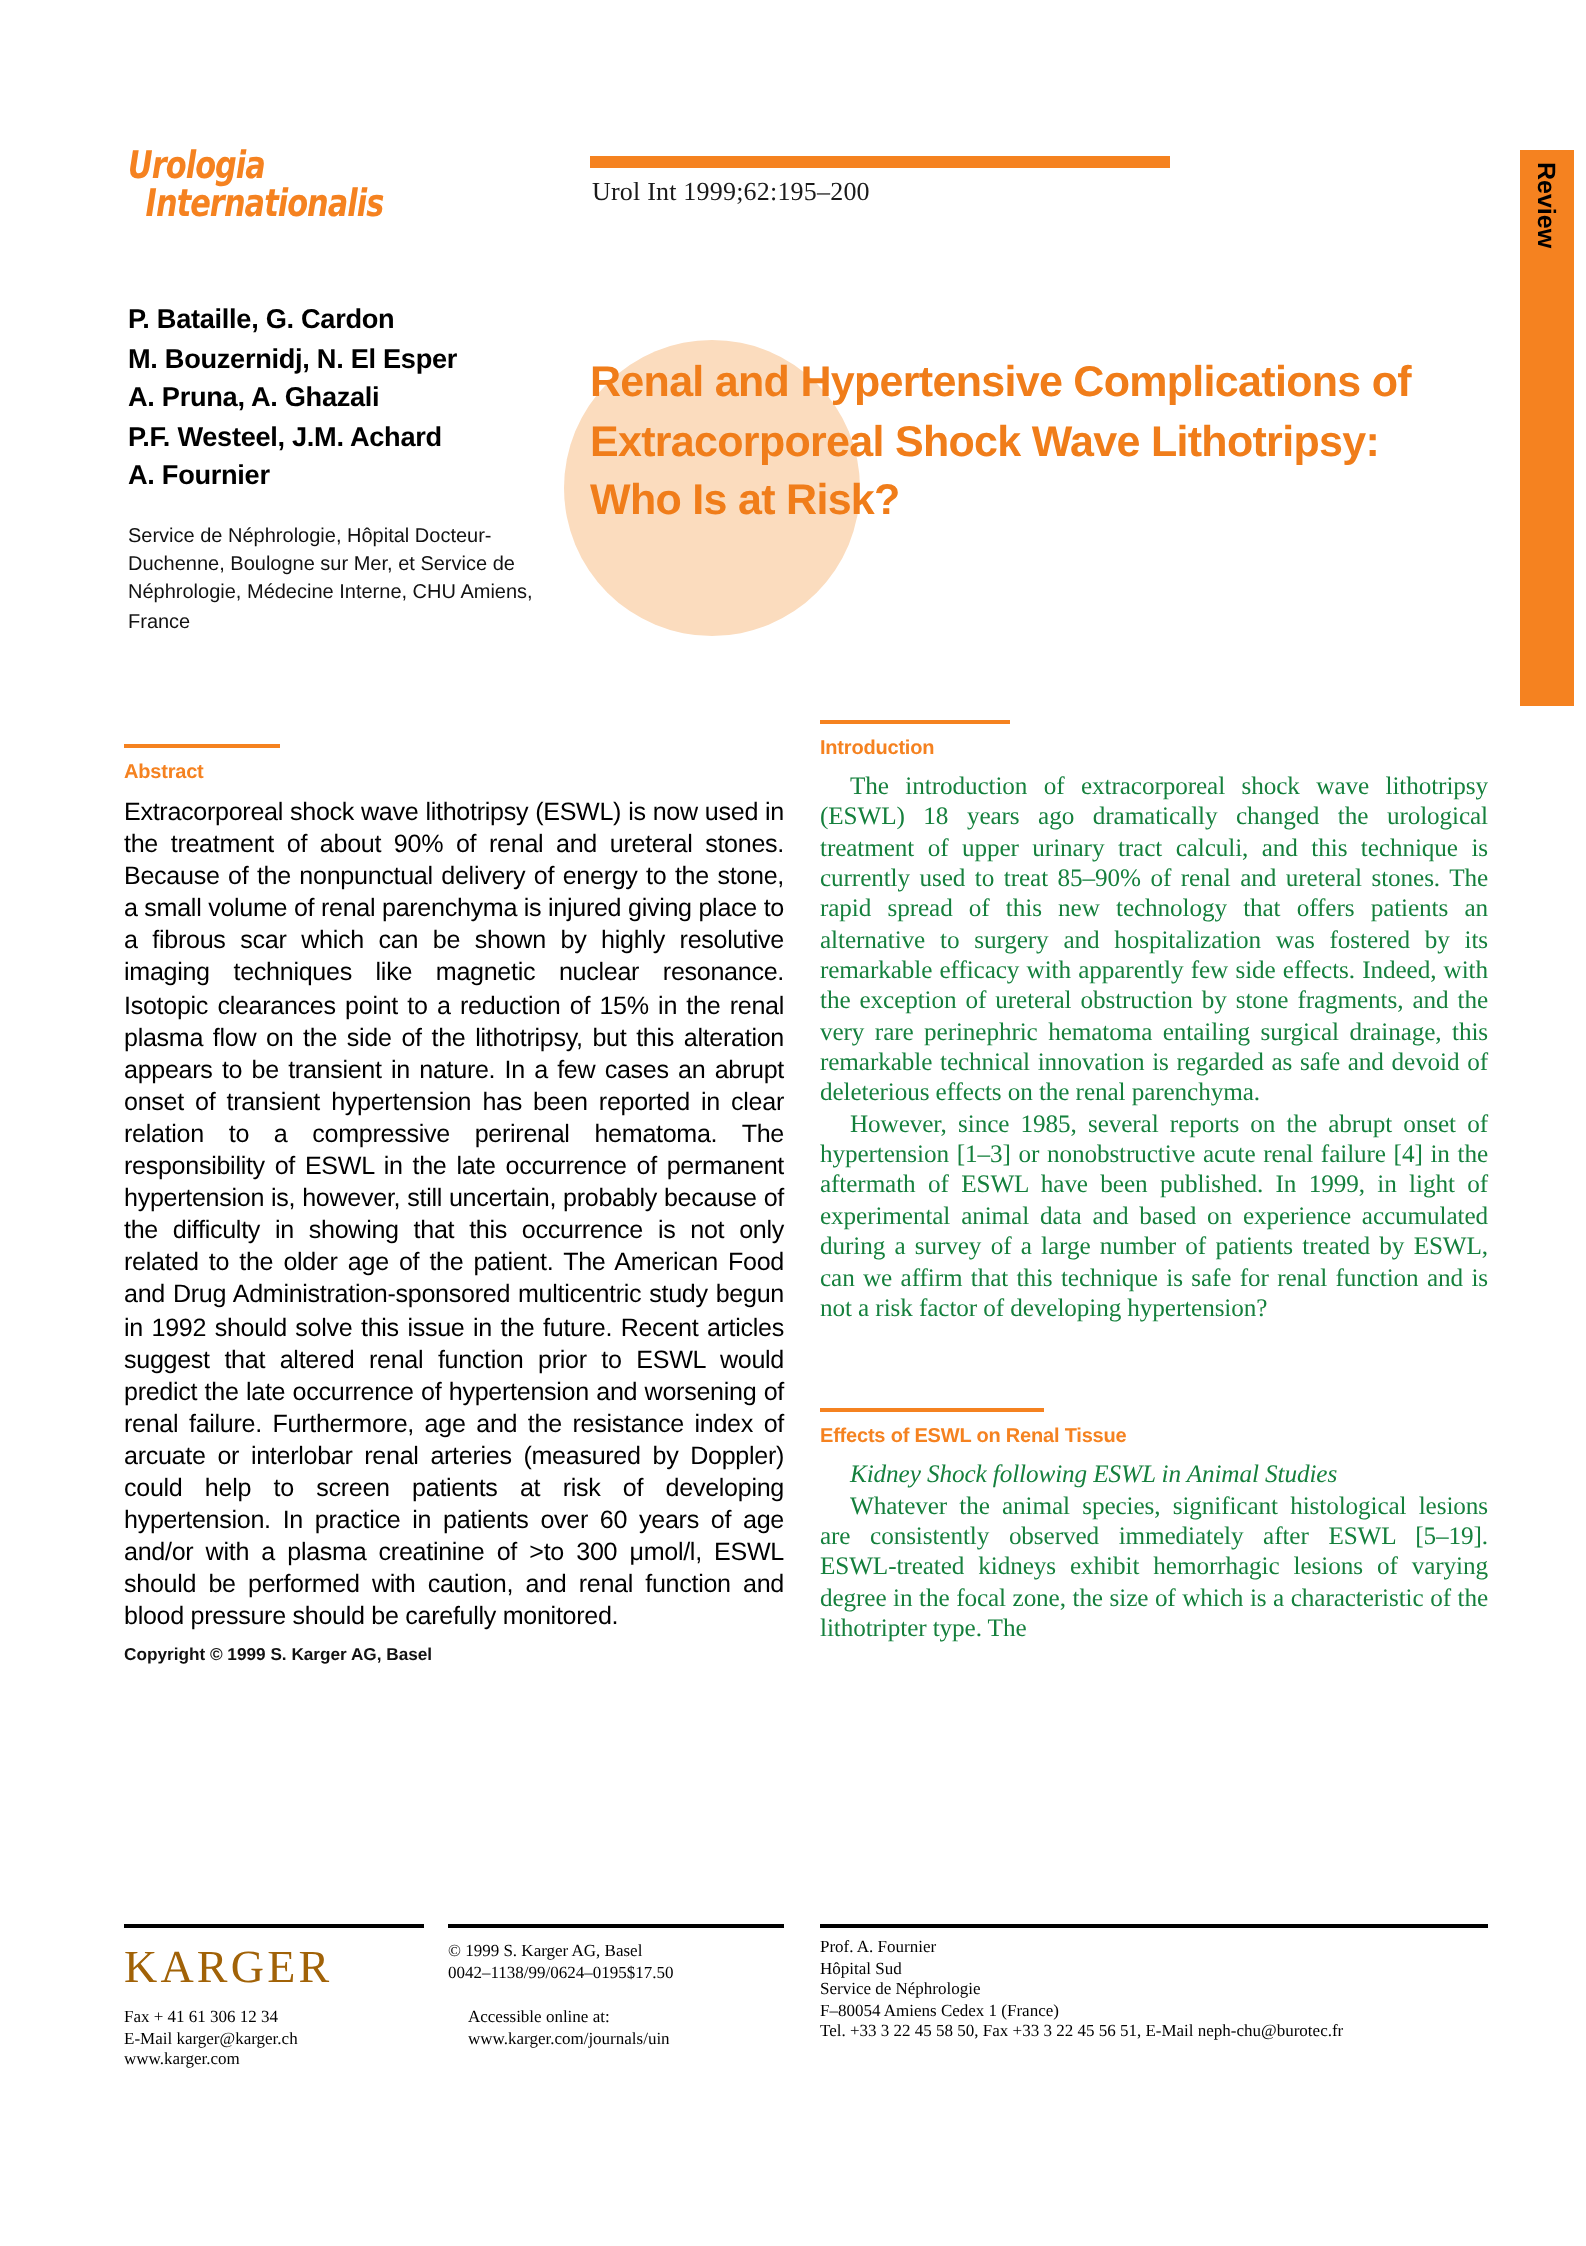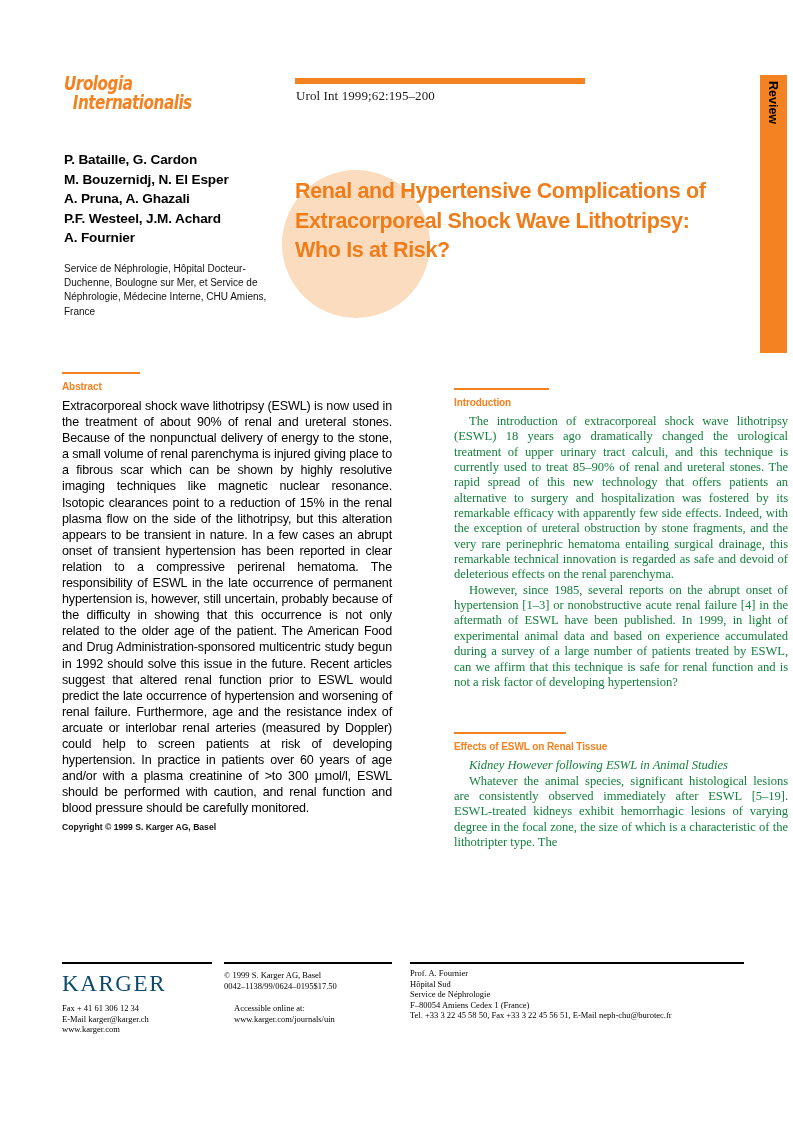--- a/index.html
+++ b/index.html
@@ -87,23 +87,22 @@
     line-height:29.5px;
     letter-spacing:-0.35px;
   }
 
   
   .col-left {
     position:absolute; left:62px; top:372px;
     width:330px;
   }
   .col-right {
-    position:absolute; left:410px; top:388px;
+    position:absolute; left:410px; top:360px;
     width:334px;
-    margin-left:44px;
   }
 
   .sec-rule {
     width:78px; height:2px; background:#F58220; margin-bottom:7px;
   }
   .sec-rule.wide { width:95px; }
   .sec-rule.wider { width:112px; }
 
   .sec-head {
     color:#F58220;
@@ -160,21 +159,21 @@
   }
   .foot-rule-right {
     position:absolute; left:410px; top:962px;
     width:334px; height:1.6px; background:#000;
   }
   .karger-logo {
     position:absolute; left:62px; top:971px;
     font-family:"Liberation Serif", serif;
     font-size:23px;
     letter-spacing:1.6px;
-    color:#0c4a6e;
+    color:#a16207;
   }
   .karger-contact {
     position:absolute; left:62px; top:1003px;
     font-family:"Liberation Serif", serif;
     font-size:8.5px;
     line-height:10.6px;
     color:#000;
   }
   .foot-mid-a {
     position:absolute; left:224px; top:970px;
@@ -231,21 +230,21 @@
     <div class="serif-body">
       <p class="first">The introduction of extracorporeal shock wave lithotripsy (ESWL) 18 years ago dramatically changed the urological treatment of upper urinary tract calculi, and this technique is currently used to treat 85–90% of renal and ureteral stones. The rapid spread of this new technology that offers patients an alternative to surgery and hospitalization was fostered by its remarkable efficacy with apparently few side effects. Indeed, with the exception of ureteral obstruction by stone fragments, and the very rare perinephric hematoma entailing surgical drainage, this remarkable technical innovation is regarded as safe and devoid of deleterious effects on the renal parenchyma.</p>
       <p>However, since 1985, several reports on the abrupt onset of hypertension [1–3] or nonobstructive acute renal failure [4] in the aftermath of ESWL have been published. In 1999, in light of experimental animal data and based on experience accumulated during a survey of a large number of patients treated by ESWL, can we affirm that this technique is safe for renal function and is not a risk factor of developing hypertension?</p>
     </div>
 
     <div class="gap-before-head"></div>
 
     <div class="sec-rule wider"></div>
     <div class="sec-head">Effects of ESWL on Renal Tissue</div>
     <div class="serif-body">
-      <div class="subhead">Kidney However following ESWL in Animal Studies</div>
+      <div class="subhead">Kidney Shock following ESWL in Animal Studies</div>
       <p>Whatever the animal species, significant histological lesions are consistently observed immediately after ESWL [5–19]. ESWL-treated kidneys exhibit hemorrhagic lesions of varying degree in the focal zone, the size of which is a characteristic of the lithotripter type. The</p>
     </div>
   </div>
 
   <div class="foot-rule-left"></div>
   <div class="foot-rule-mid"></div>
   <div class="foot-rule-right"></div>
 
   <div class="karger-logo">KARGER</div>
   <div class="karger-contact">Fax + 41 61 306 12 34<br>E-Mail karger@karger.ch<br>www.karger.com</div>

